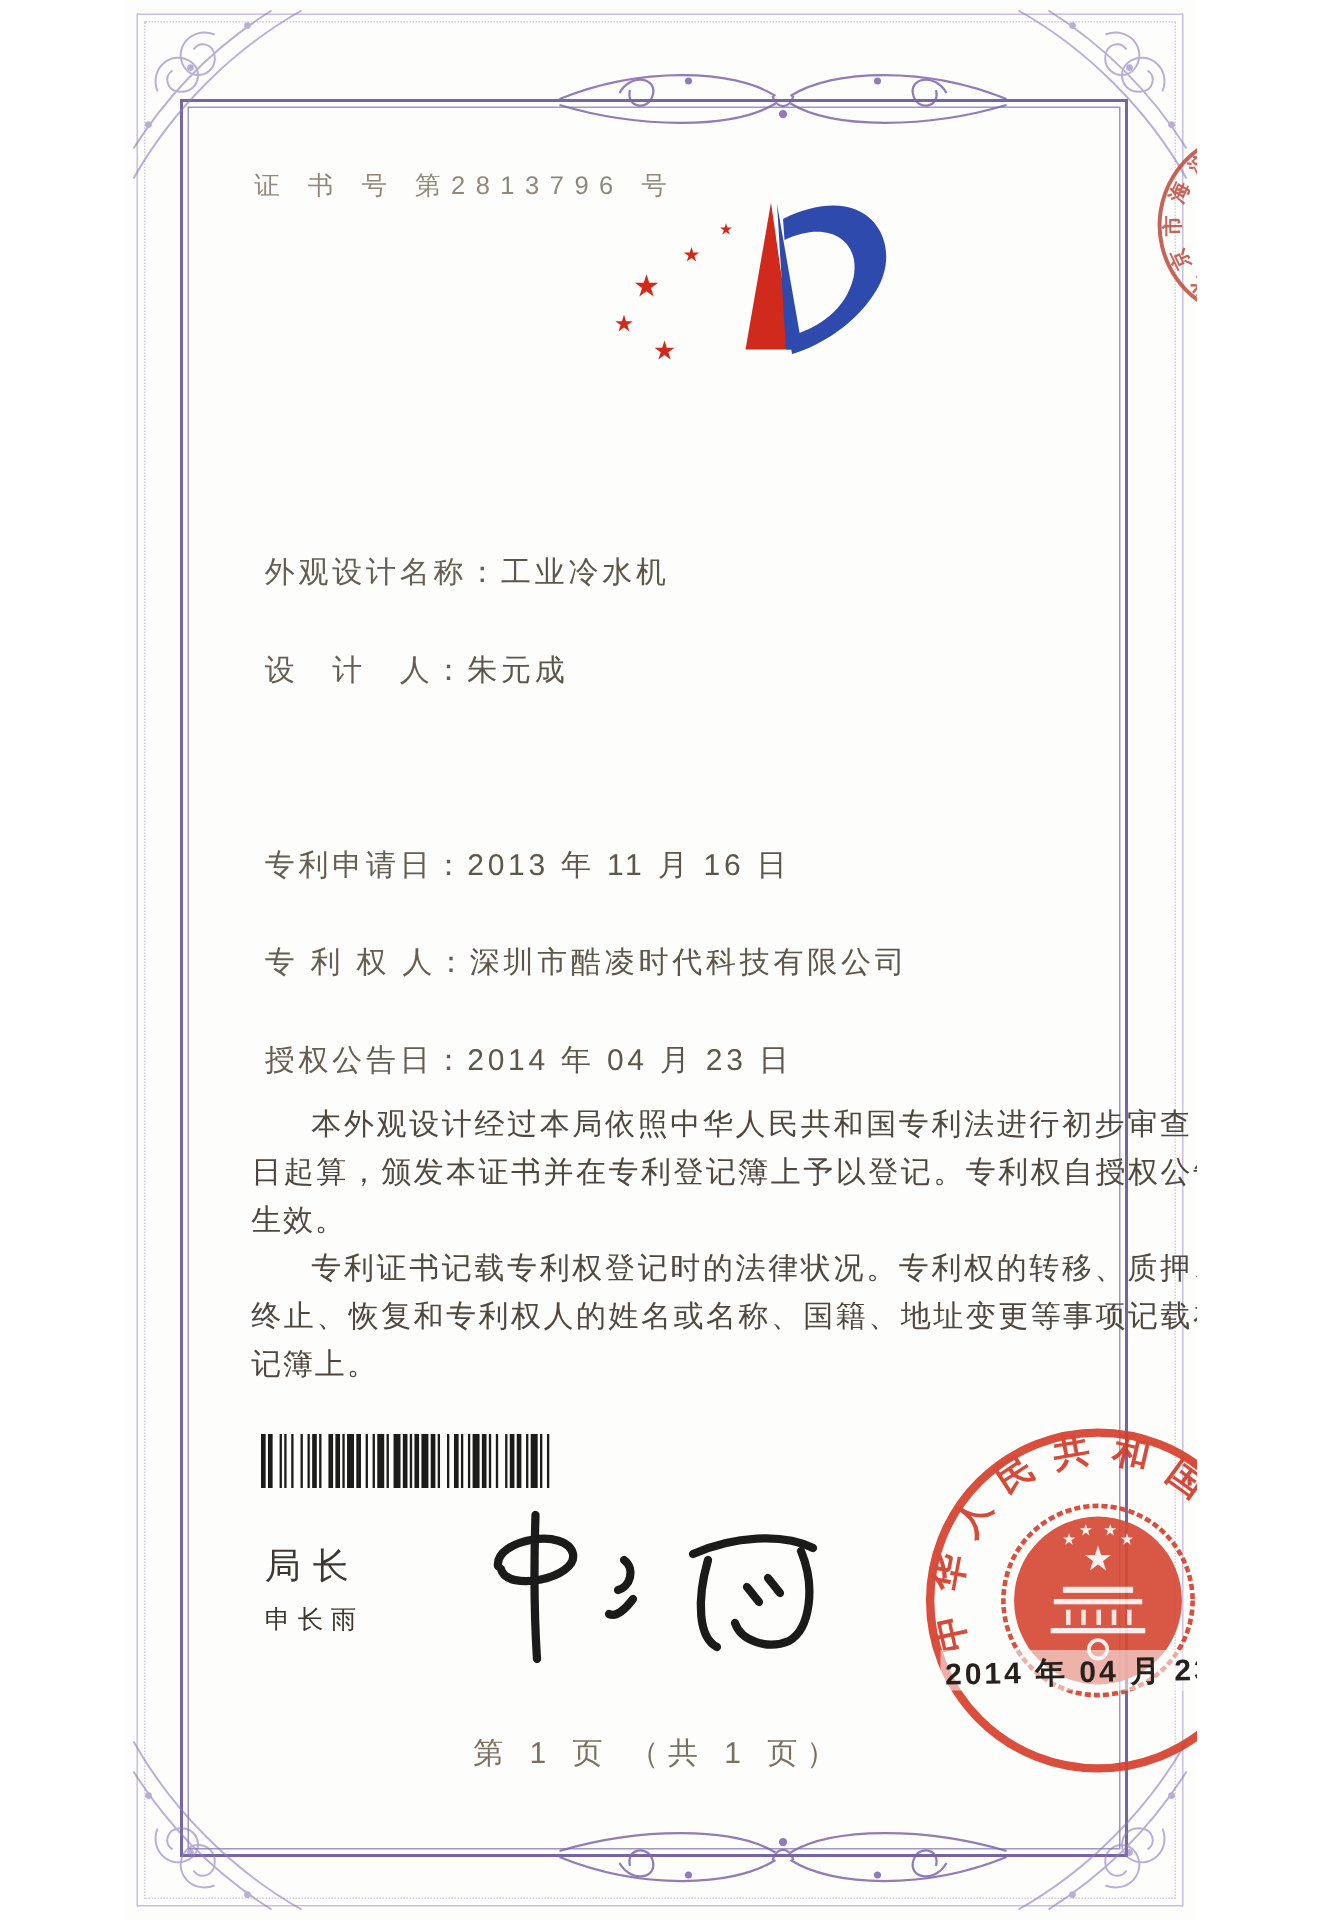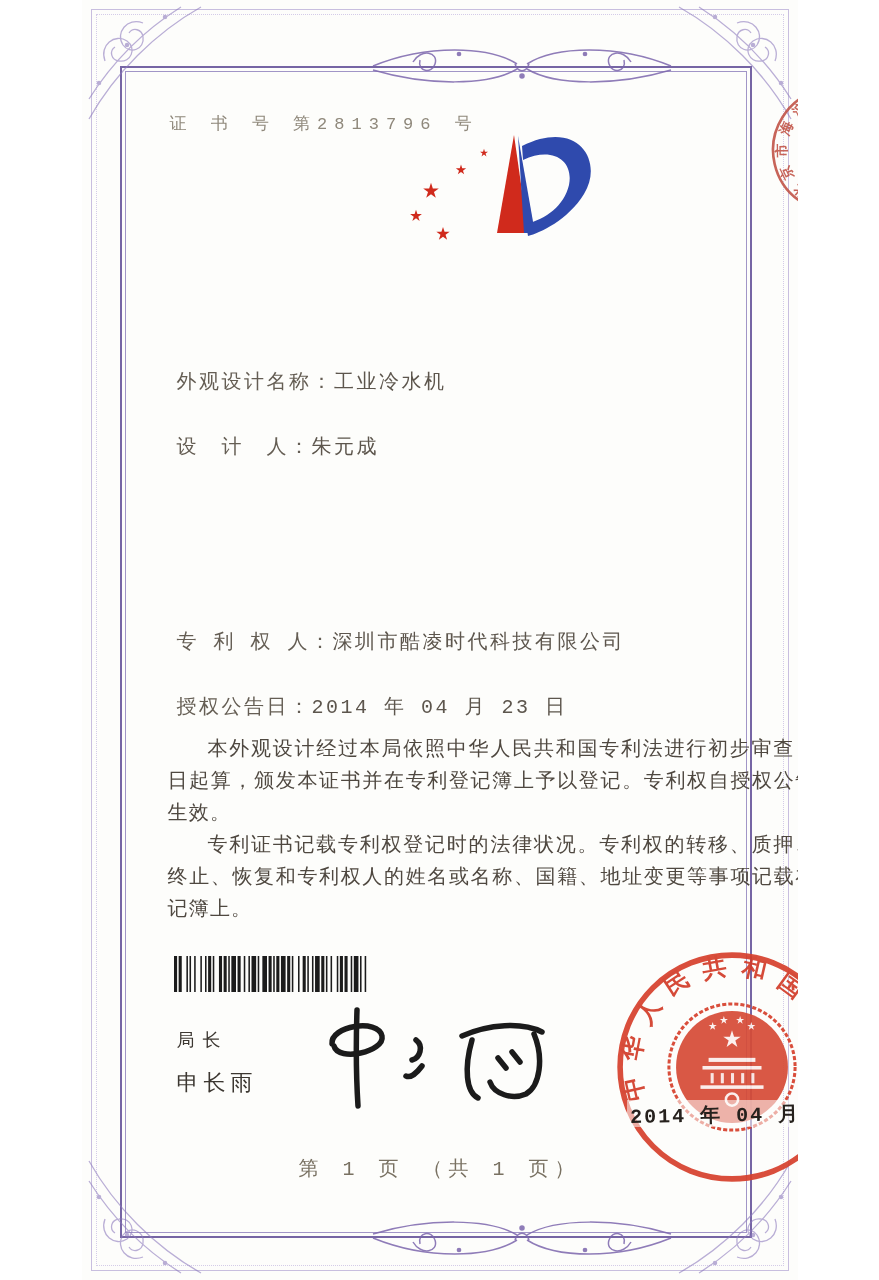--- a/index.html
+++ b/index.html
@@ -1,19 +1,19 @@
 <!DOCTYPE html>
 <html><head>
 <meta charset="utf-8">
 <style>
   html,body{margin:0;padding:0;background:#ffffff;}
   .page{
     position:relative;width:716px;height:1280px;margin:0 auto;
     background:#fdfdfb;overflow:hidden;
-    font-family:Liberation Mono, monospace;
+    font-family:Liberation Sans, sans-serif;
   }
   
   .edge-line{position:absolute;inset:9px;border:1.5px solid #b6a8d6;opacity:.75;pointer-events:none;}
   .edge-dots{position:absolute;inset:14px;border:1px dotted #c3b7e0;opacity:.7;pointer-events:none;}
   .main-frame{position:absolute;left:38px;top:66px;right:46px;bottom:42px;border:2.5px solid #5f4b96;opacity:.85;pointer-events:none;}
   .main-frame::after{content:"";position:absolute;inset:3px;border:1px solid #9183bf;}
   .corner{position:absolute;width:120px;height:120px;opacity:.6;pointer-events:none;}
   .corner.tl{left:3px;top:3px;}
   .corner.tr{right:3px;top:3px;transform:scaleX(-1);}
   .corner.bl{left:3px;bottom:3px;transform:scaleY(-1);}
@@ -27,22 +27,22 @@
   .sipo-logo{position:absolute;left:320px;top:122px;width:250px;height:128px;}
   .page-title{position:absolute;left:0;right:0;top:243px;text-align:center;font-size:45px;font-weight:bold;letter-spacing:9px;color:#2e2a26;}
   
   .field-row{position:absolute;left:95px;font-size:20px;letter-spacing:2.5px;color:#655e54;white-space:nowrap;}
   .field-row .value{color:#5d564d;}
   
   .body-text{position:absolute;left:86px;top:734px;width:714px;font-size:20px;line-height:32px;letter-spacing:1.2px;color:#4f4必;color:#4f4840;text-align:justify;}
   .body-text p{margin:0;text-indent:2em;}
   
   .barcode{position:absolute;left:90px;top:956px;width:252px;height:36px;}
-  .director-label{position:absolute;left:95px;top:1028px;font-size:18px;letter-spacing:8px;color:#3c3731;}
-  .director-name{position:absolute;left:95px;top:1068px;font-size:22px;letter-spacing:5px;color:#3c3731;text-align:center;}
+  .director-label{position:absolute;left:95px;top:1028px;font-size:24px;letter-spacing:8px;color:#3c3731;}
+  .director-name{position:absolute;left:95px;top:1068px;font-size:17px;letter-spacing:5px;color:#3c3731;text-align:center;}
   .signature{position:absolute;left:212px;top:1000px;width:268px;height:118px;}
   .big-seal{position:absolute;left:533px;top:950px;width:234px;height:234px;opacity:.92;}
   .seal-date-band{position:absolute;left:545px;top:1100px;width:228px;height:27px;background:rgba(253,253,251,.55);}
   .seal-date{position:absolute;left:548px;top:1101px;width:230px;font-size:20px;font-weight:600;letter-spacing:2px;color:#26211d;transform:rotate(-1deg);white-space:nowrap;}
   .page-footer{position:absolute;left:0;right:0;top:1155px;text-align:center;font-size:20px;letter-spacing:6px;color:#797162;}
 </style>
 </head>
 <body>
 
 <div class="page">
@@ -144,20 +144,23 @@
     <use href="#star5" transform="translate(334,216) scale(6.2)" fill="#d02a1c"></use>
     <use href="#star5" transform="translate(361,234) scale(7)" fill="#d02a1c"></use>
   </svg>
 
 
   <div class="field-row" style="top:368px">
     <span class="label">外观设计名称：</span><span class="value">工业冷水机</span>
   </div>
   <div class="field-row" style="top:433px">
     <span class="label">设　计　人：</span><span class="value">朱元成</span>
+  </div>
+  <div class="field-row" style="top:563px">
+    <span class="label">专利申请日：</span><span class="value">2013 年 11 月 16 日</span>
   </div>
   <div class="field-row" style="top:628px">
     <span class="label">专 利 权 人：</span><span class="value">深圳市酷凌时代科技有限公司</span>
   </div>
   <div class="field-row" style="top:693px">
     <span class="label">授权公告日：</span><span class="value">2014 年 04 月 23 日</span>
   </div>
 
   <div class="body-text">
     <p>本外观设计经过本局依照中华人民共和国专利法进行初步审查，自申请日起算，颁发本证书并在专利登记簿上予以登记。专利权自授权公告之日起生效。</p>

